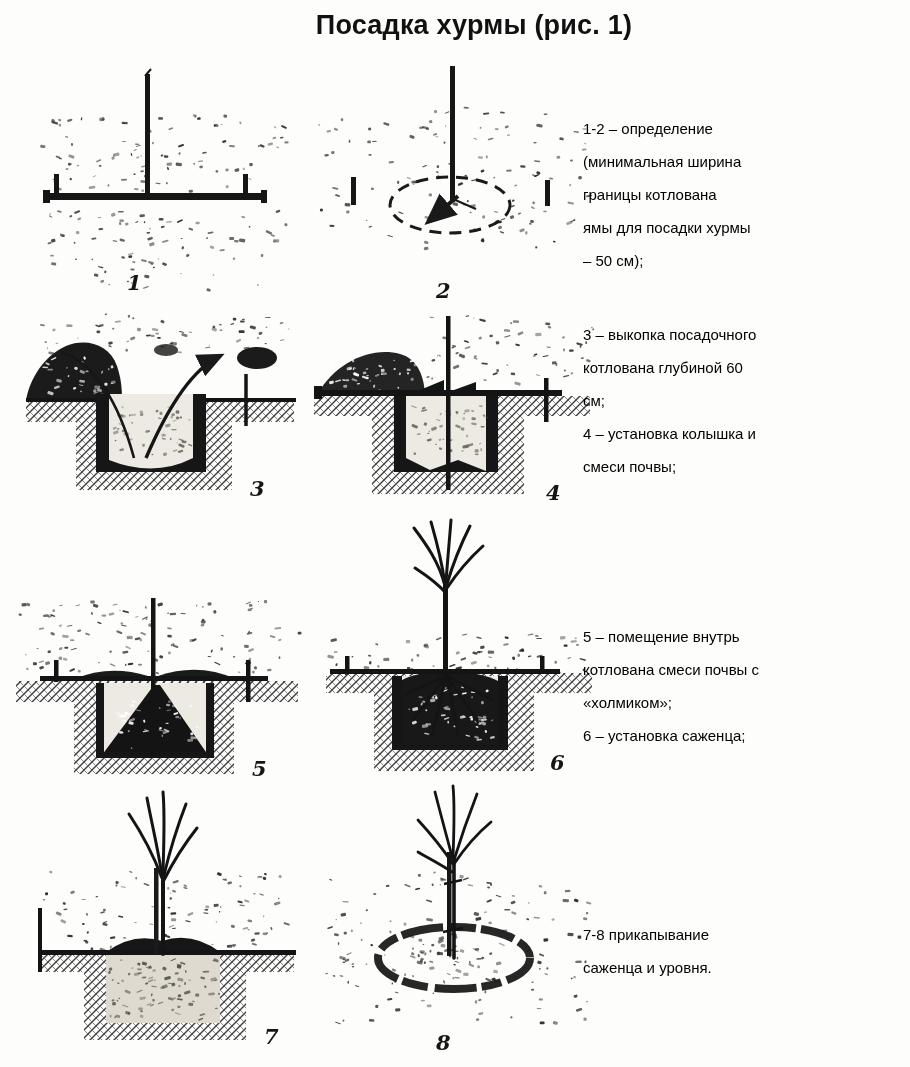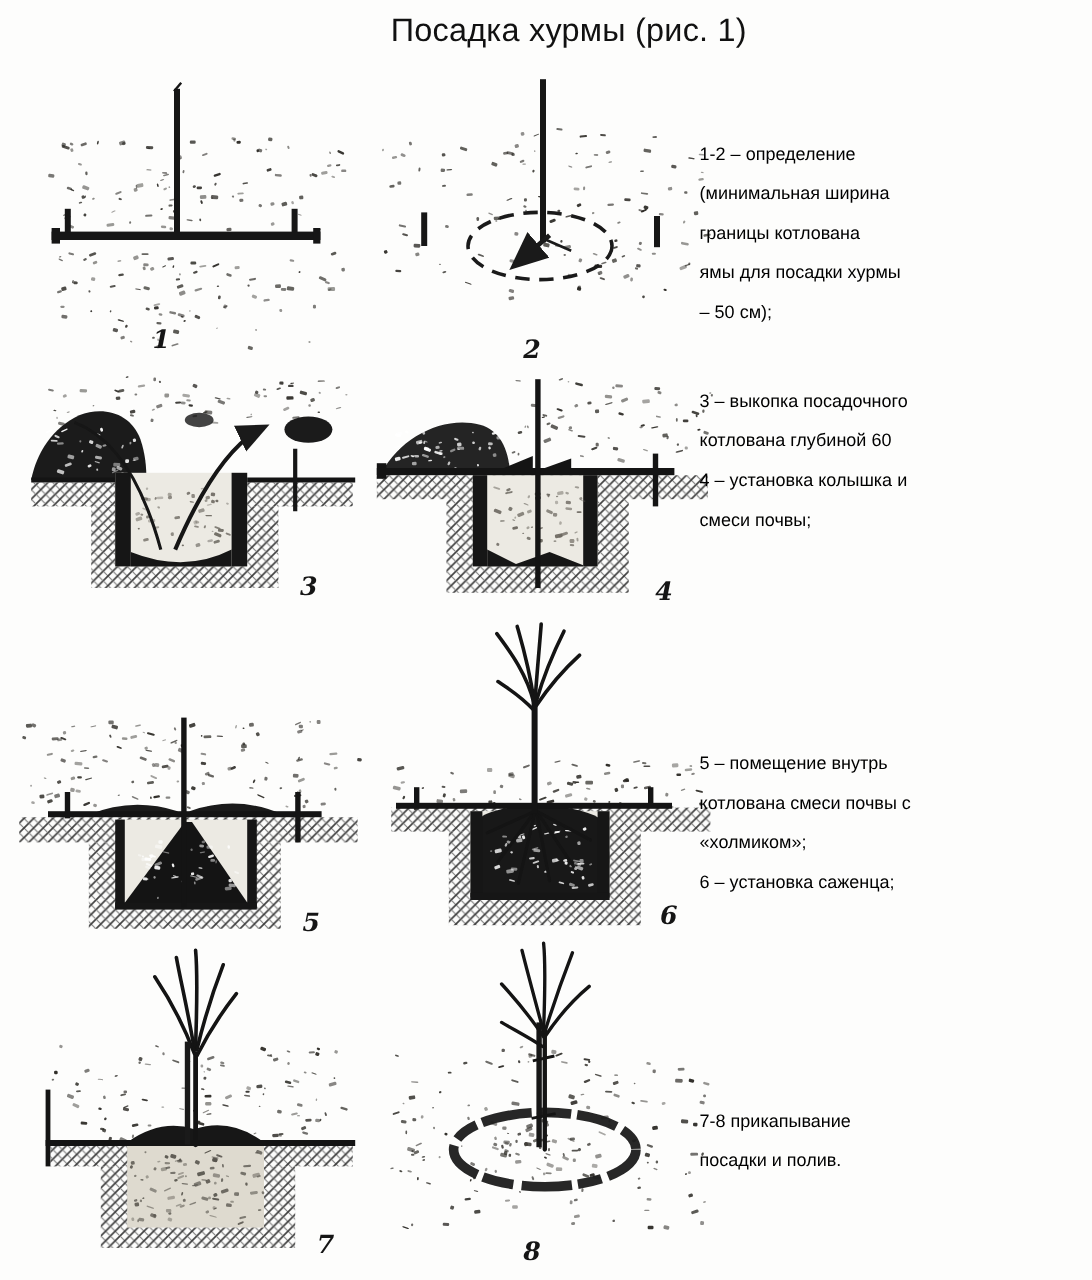--- a/index.html
+++ b/index.html
@@ -1,20 +1,20 @@
 <!DOCTYPE html>
 <html><head>
 <meta charset="utf-8">
 <style>
   *{margin:0;padding:0;box-sizing:border-box}
   html,body{background:#ffffff}
   body{font-family:"Liberation Sans",sans-serif}
   .page{position:relative;width:910px;height:1067px;background:#fdfdfc;overflow:hidden}
   .title{position:absolute;top:10px;left:0;width:100%;padding-left:38px;text-align:center;
-         font-size:27px;font-weight:normal;color:#111;letter-spacing:.2px}
+         font-size:27px;font-weight:bold;color:#111;letter-spacing:.2px}
   .panel{position:absolute}
   .panel svg{display:block;width:100%;height:100%}
   .fig-num{position:absolute;font-family:"DejaVu Serif",serif;font-style:italic;font-weight:700;
            font-size:21px;color:#151515}
   .caption{position:absolute;left:583px;width:296px;font-size:15px;line-height:33px;color:#000000}
   .cap-line{white-space:nowrap}
 </style>
 </head>
 <body>
 
@@ -1445,29 +1445,30 @@
     <div class="cap-line">1-2 – определение</div>
     <div class="cap-line">(минимальная ширина</div>
     <div class="cap-line">границы котлована</div>
     <div class="cap-line">ямы для посадки хурмы</div>
     <div class="cap-line">– 50 см);</div>
   </div>
 
   <div class="caption" style="top:318px">
     <div class="cap-line">3 – выкопка посадочного</div>
     <div class="cap-line">котлована глубиной 60</div>
+    <div class="cap-line">см;</div>
     <div class="cap-line">4 – установка колышка и</div>
     <div class="cap-line">смеси почвы;</div>
   </div>
 
   <div class="caption" style="top:620px">
     <div class="cap-line">5 – помещение внутрь</div>
     <div class="cap-line">котлована смеси почвы с</div>
     <div class="cap-line">«холмиком»;</div>
     <div class="cap-line">6 – установка саженца;</div>
   </div>
 
   <div class="caption" style="top:918px">
     <div class="cap-line">7-8 прикапывание</div>
-    <div class="cap-line">посадки и полив.</div>
+    <div class="cap-line">саженца и уровня.</div>
   </div>
 
 </div>
 
 </body></html>

